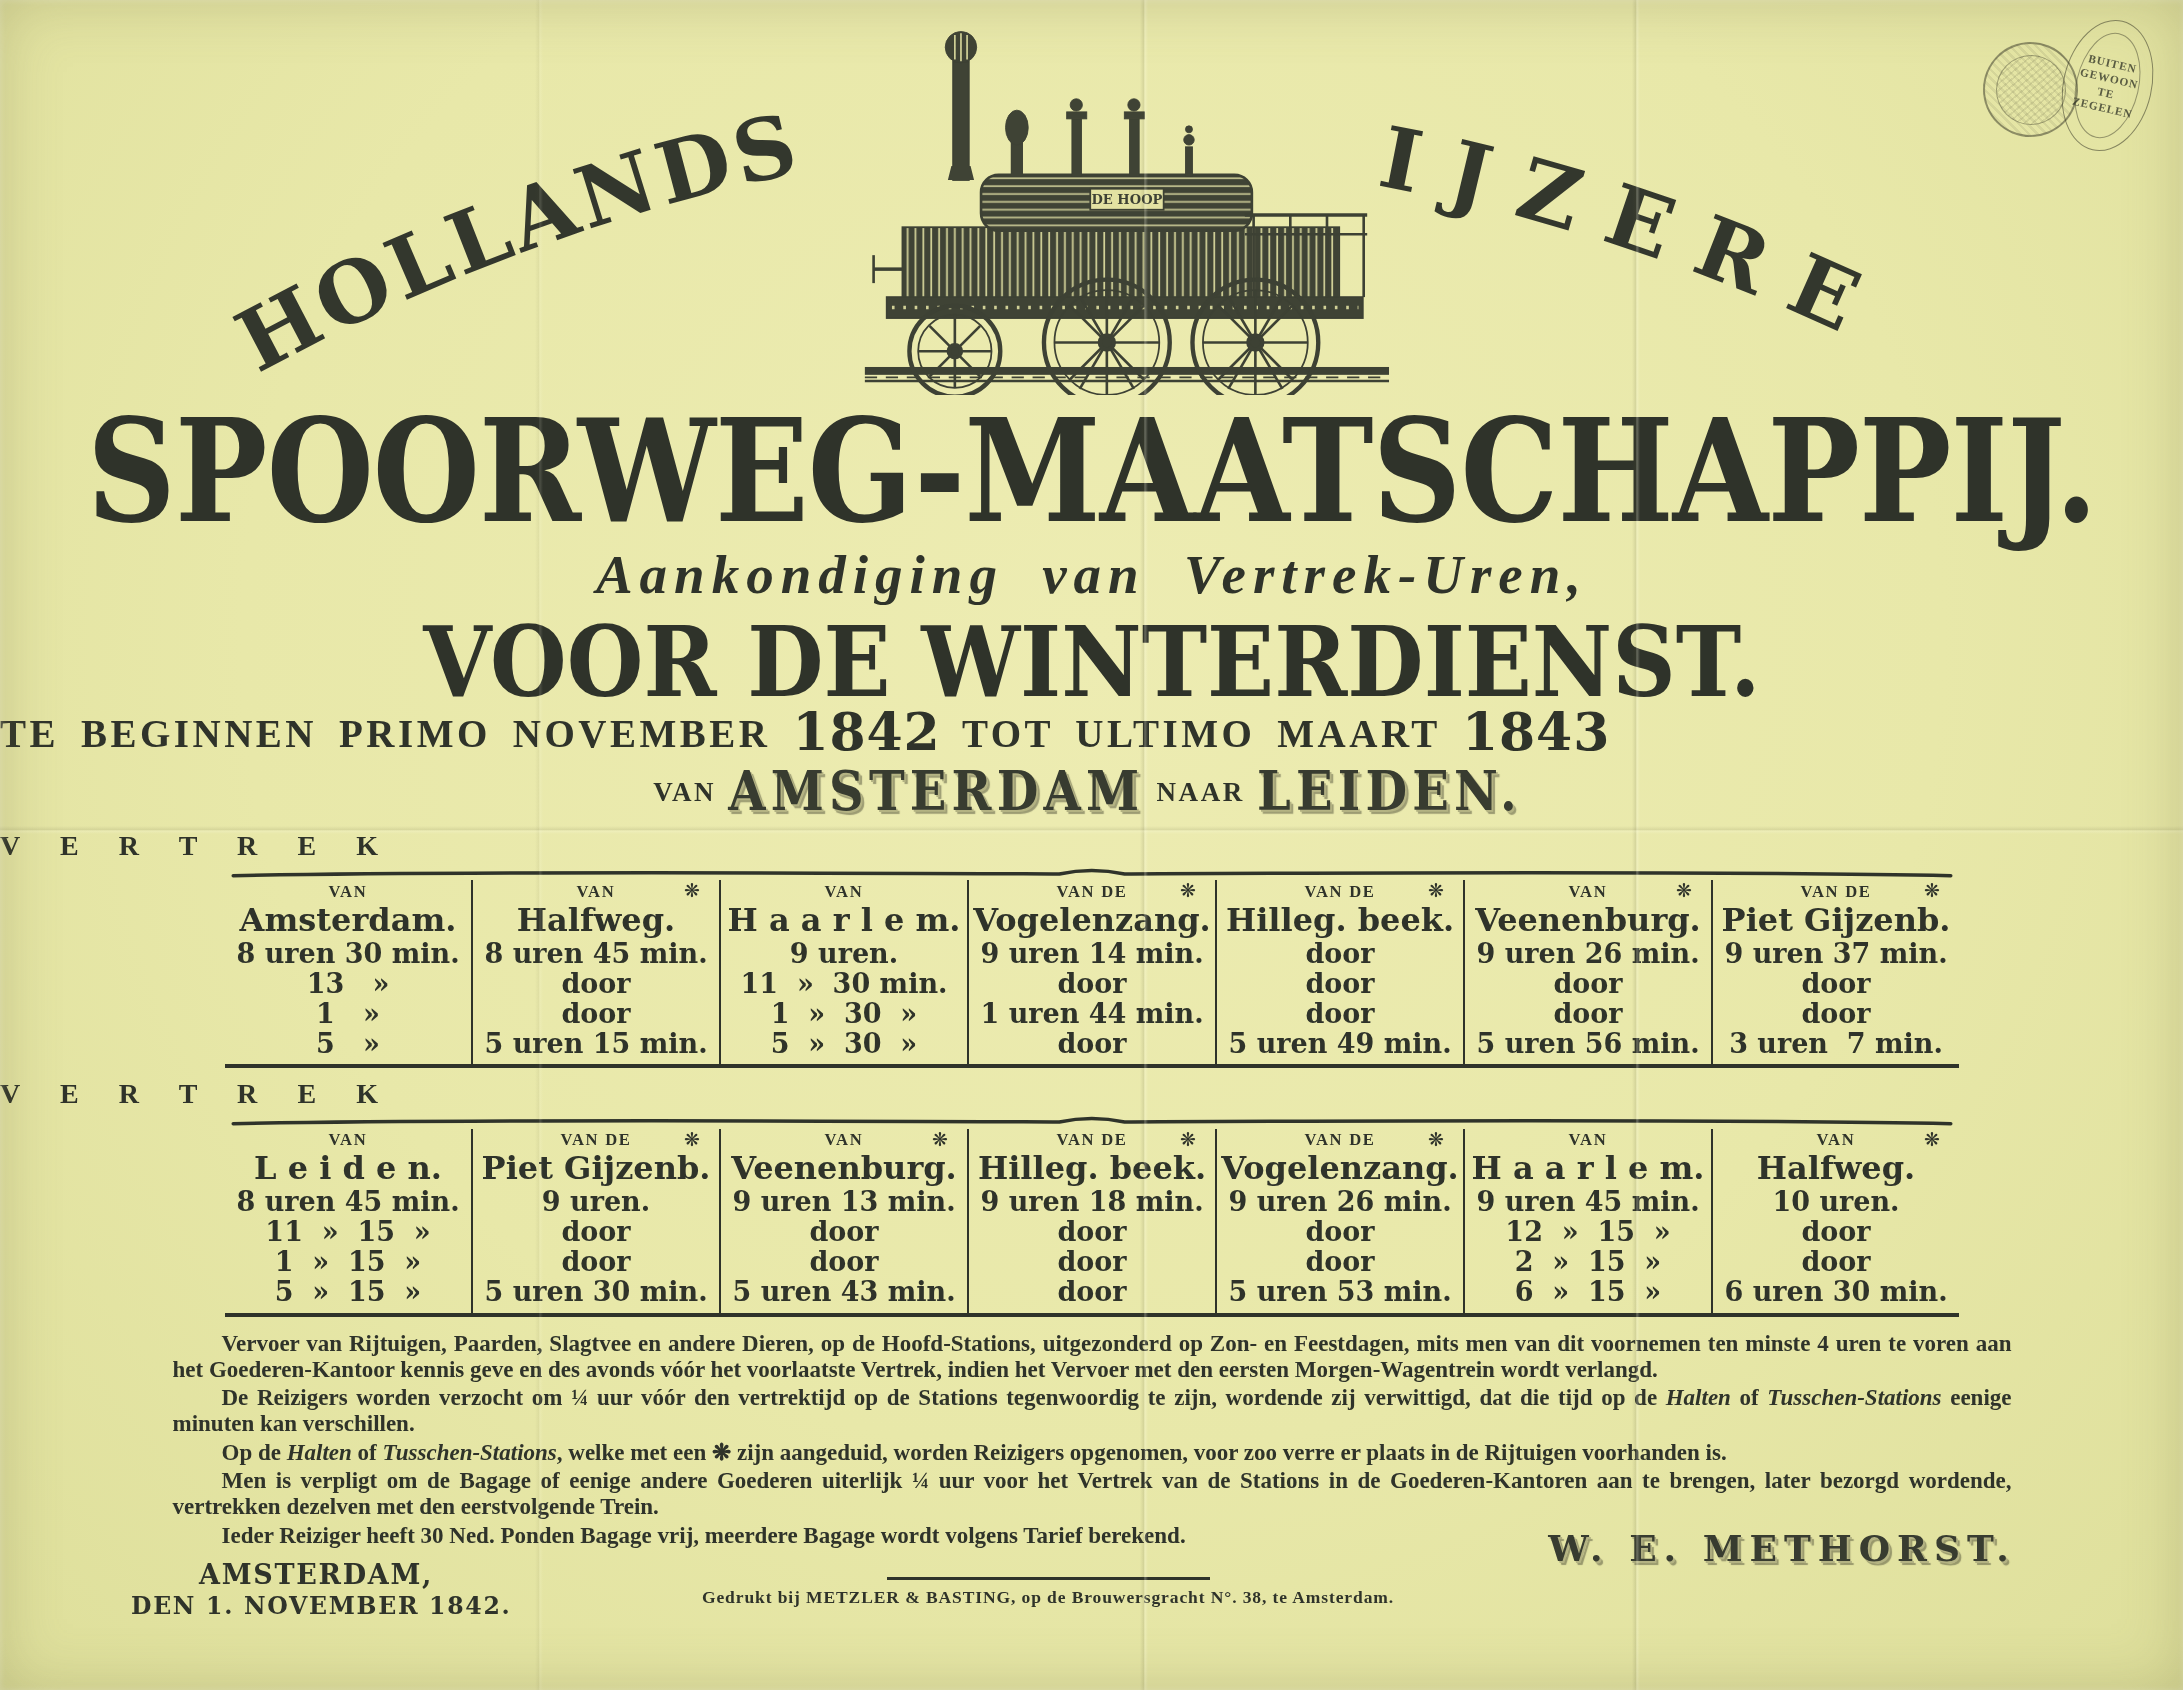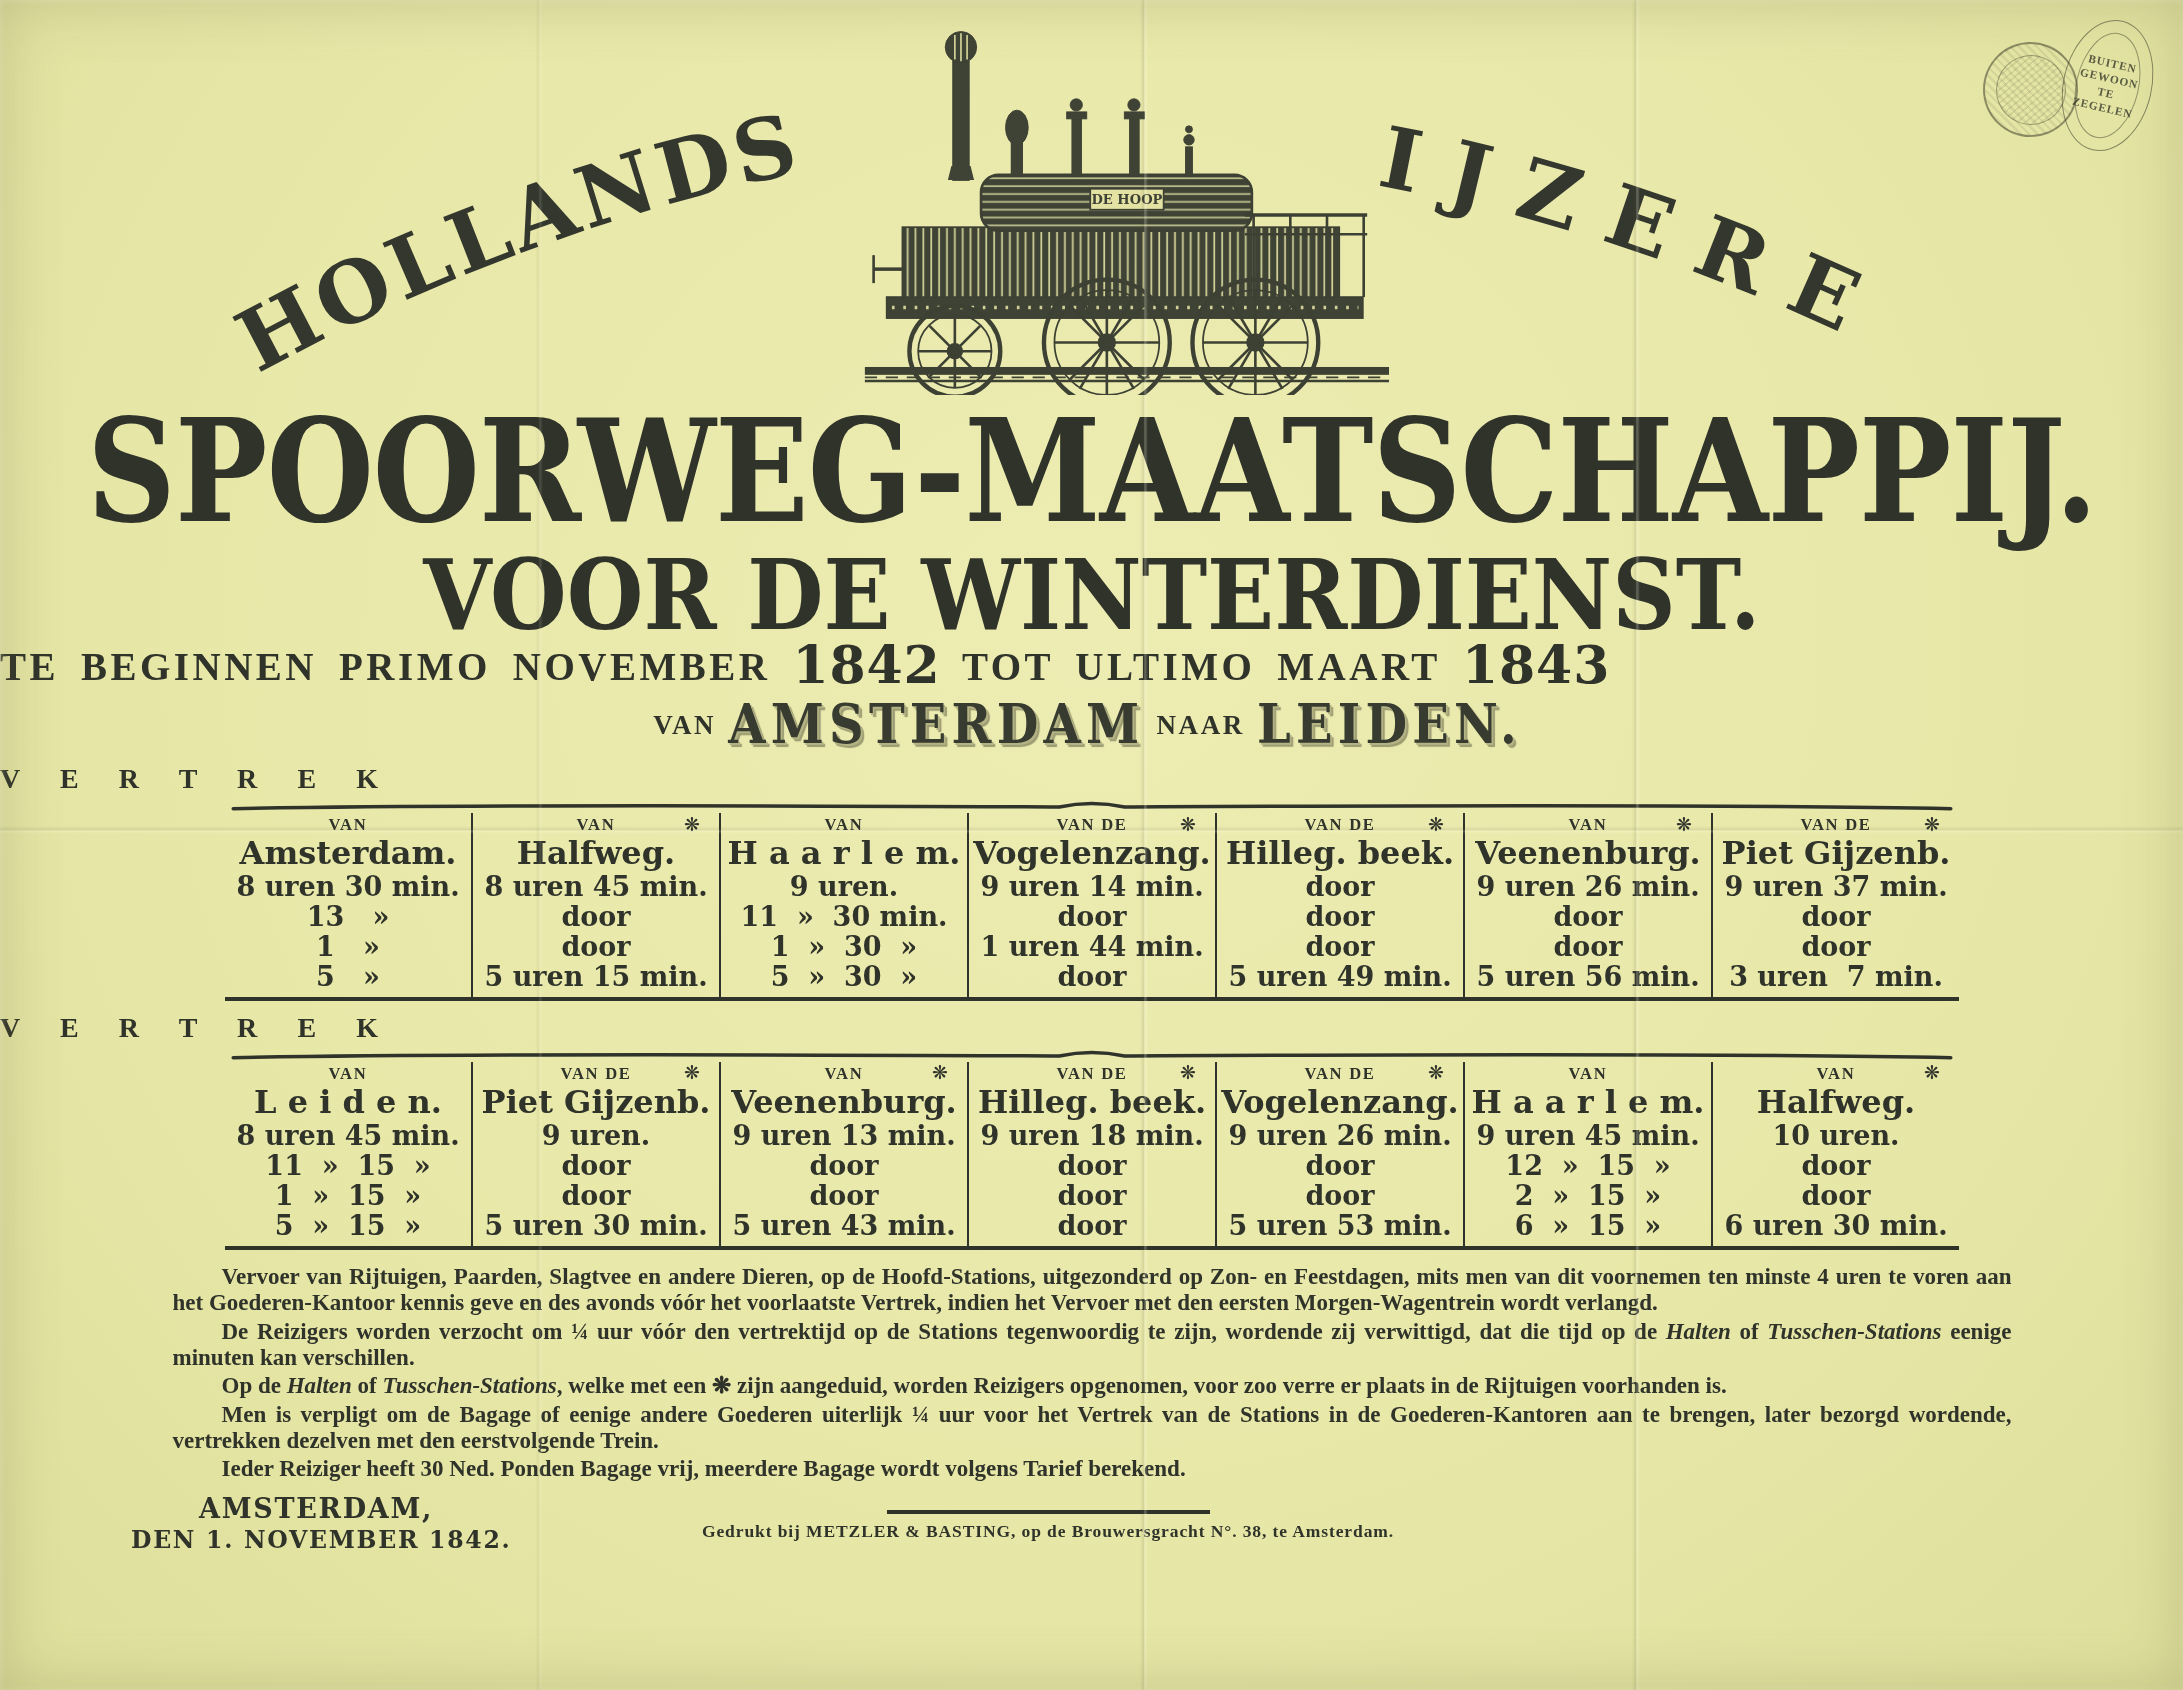--- a/index.html
+++ b/index.html
@@ -198,20 +198,21 @@
         <div class="inner-ring"></div>
         <span>BUITEN</span>
         <span>GEWOON</span>
         <span>TE</span>
         <span>ZEGELEN</span>
       </div>
     </div>
   </div>
 
   <div class="title">SPOORWEG-MAATSCHAPPIJ.</div>
+  <div class="announcement">Aankondiging van Vertrek-Uren,</div>
   <div class="service">VOOR DE WINTERDIENST.</div>
   <div class="period">
     <span>TE BEGINNEN PRIMO NOVEMBER</span>
     <span class="year">1842</span>
     <span>TOT ULTIMO MAART</span>
     <span class="year">1843</span>
   </div>
 
   <div class="section-head">
     <span class="small-cap">VAN</span>
@@ -356,20 +357,21 @@
   <div class="footer">
     <div class="f-left">
       <div class="f-city">AMSTERDAM,</div>
       <div class="f-date">DEN 1. NOVEMBER 1842.</div>
     </div>
     <div class="f-center">
       <div class="printer-rule"></div>
       <div class="f-printer">Gedrukt bij METZLER &amp; BASTING, op de Brouwersgracht N°. 38, te Amsterdam.</div>
     </div>
     <div class="f-right">
+      <div class="f-sign display-shadow">W. E. METHORST.</div>
     </div>
   </div>
 
   <div class="crease-v" style="left:1140px"></div>
   <div class="crease-v" style="left:1632px"></div>
   <div class="crease-v" style="left:535px;opacity:.5"></div>
   <div class="crease-h" style="top:826px"></div>
 </div>
 
 

